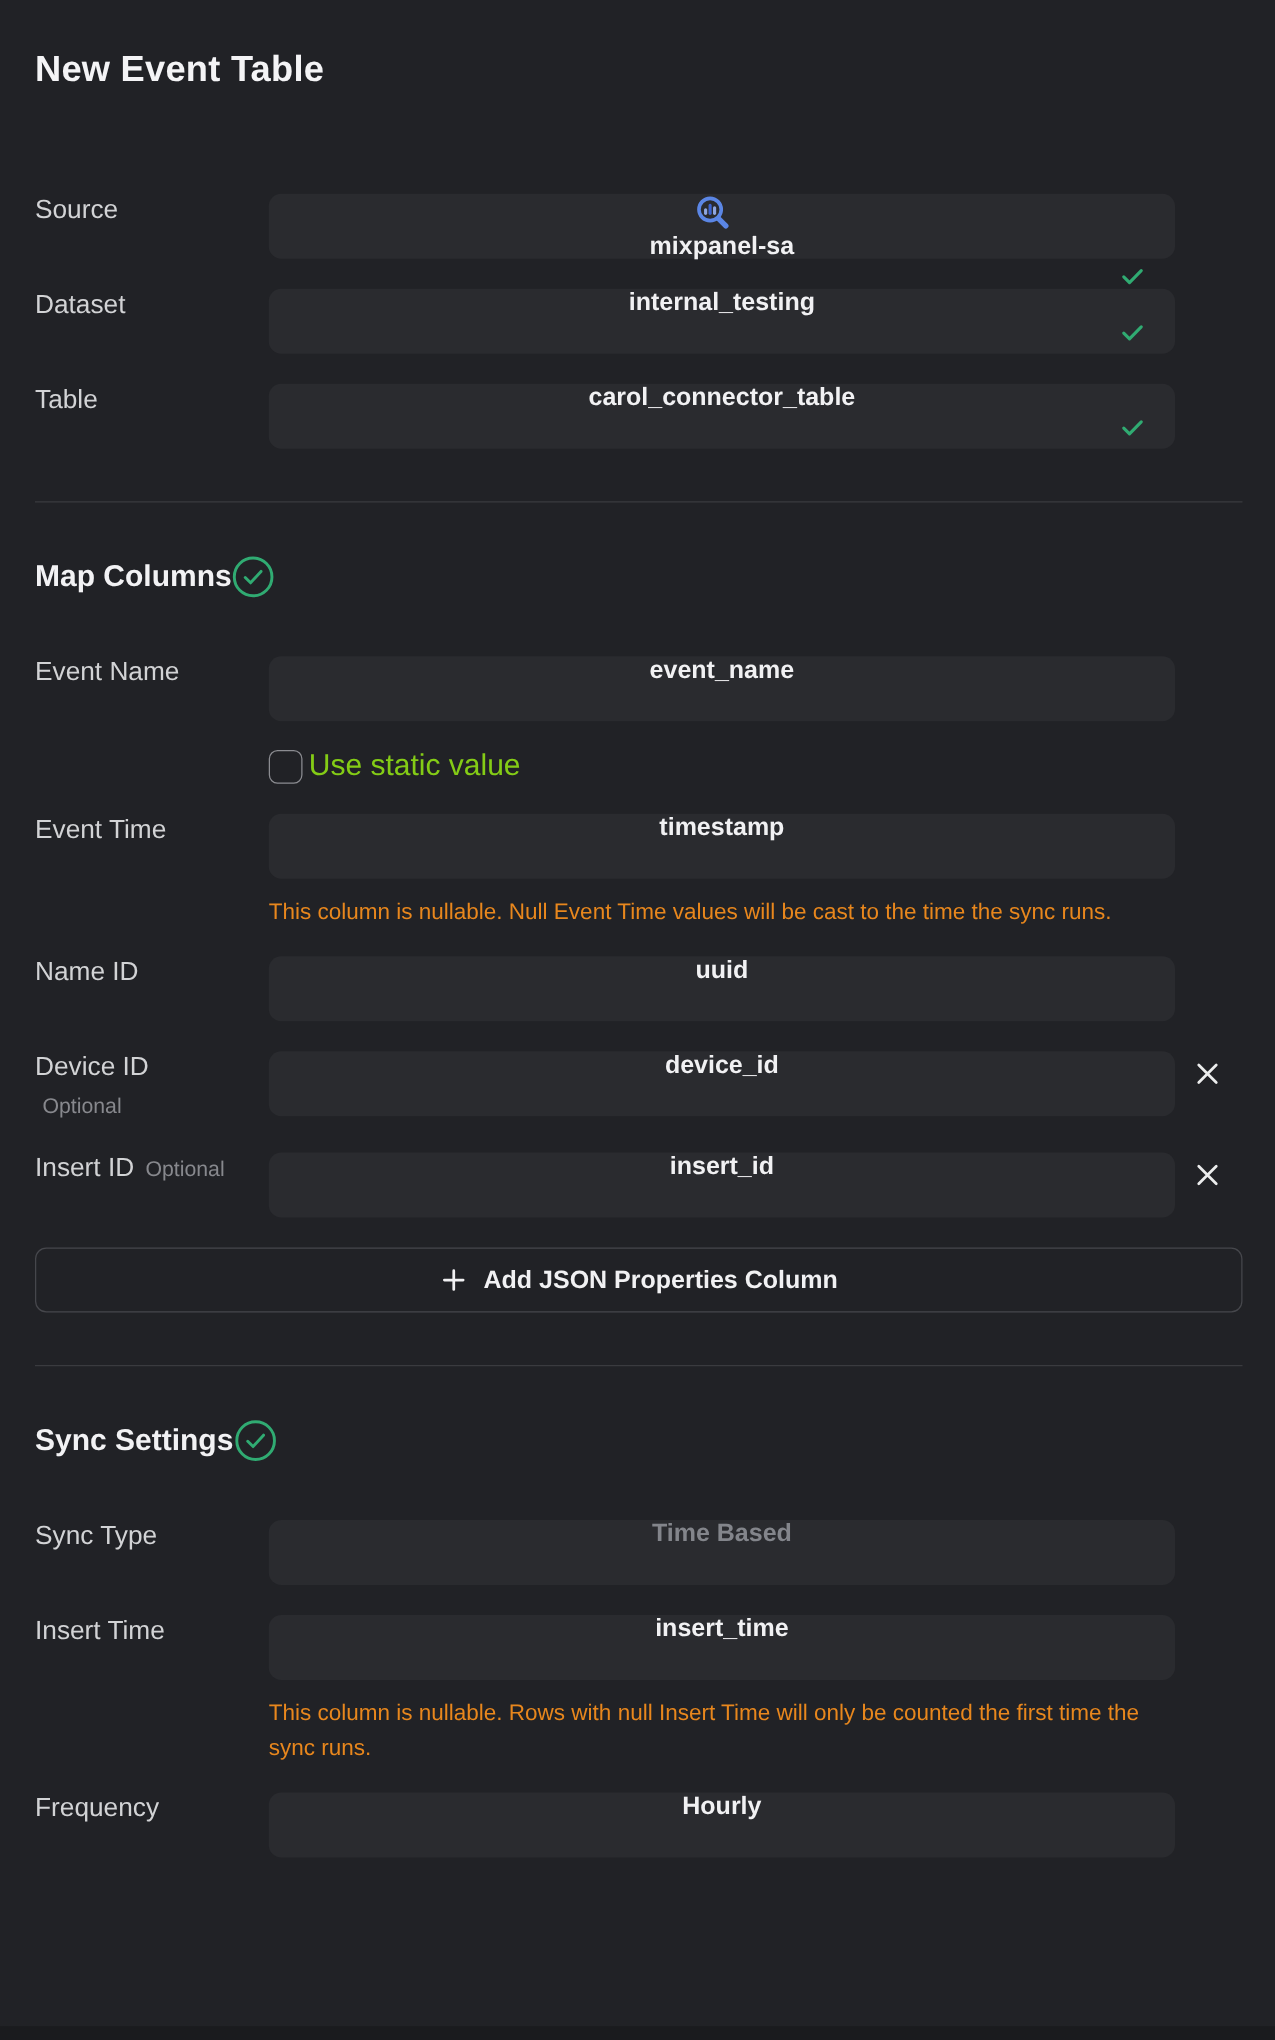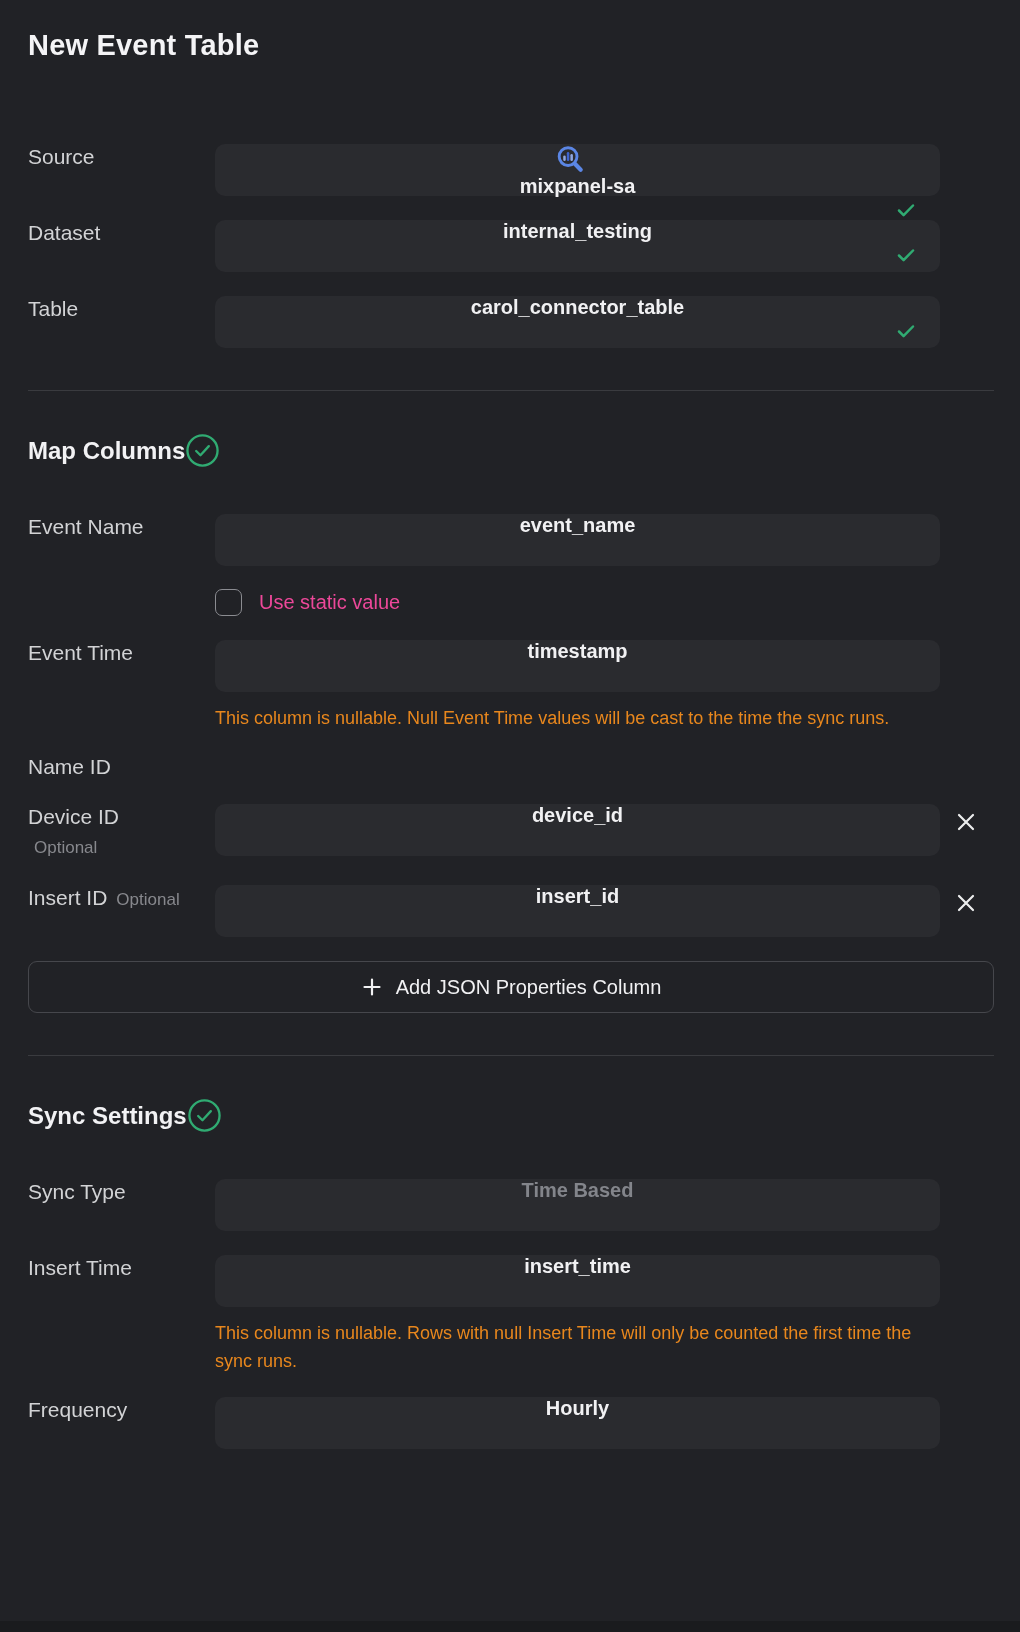--- a/index.html
+++ b/index.html
@@ -5,21 +5,21 @@
   * { box-sizing: border-box; }
   html,body { margin:0; padding:0; background:#212226; }
   body { font-family:"Liberation Sans", sans-serif; }
   .page {
     position:relative; width:1020px; height:1632px;
     background:#212226; color:#ececee; overflow:hidden;
   }
   .content { padding:0 26px 0 28px; }
 
   .page-title {
-    margin:0; padding-top:29px; font-size:29px; font-weight:bold;
+    margin:0; padding-top:40px; font-size:29px; font-weight:bold;
     color:#f4f4f6; letter-spacing:0.2px;
   }
 
   .form-block { margin-top:82px; }
 
   .field-row { display:flex; margin-bottom:24px; }
   .field-label {
     width:187px; flex-shrink:0; font-size:21px; color:#d2d3d5;
     line-height:26px;
   }
@@ -39,42 +39,42 @@
     background:none; border:none; padding:0; margin-left:8px;
     width:36px; height:36px; display:flex; align-items:center; justify-content:center;
     cursor:pointer;
   }
 
   .checkbox-row { display:flex; align-items:center; margin:-4px 0 22px 187px; height:32px; }
   .checkbox {
     width:27px; height:27px; border:1.5px solid #8b8c91; border-radius:7px;
     background:transparent; cursor:pointer; flex-shrink:0;
   }
-  .checkbox-label { margin-left:17px; font-size:20px; color:#ec4899; }
+  .checkbox-label { margin-left:5px; font-size:24px; color:#84cc16; }
 
   .warning-row { display:flex; margin:-12px 0 22px 0; }
   .warning-text {
     margin-left:187px; max-width:705px; color:#e8871d;
     font-size:18px; line-height:28px;
   }
 
   .divider { border:none; border-top:1px solid #3a3b3f; margin:42px 0 0 0; }
 
   .section-header {
     display:flex; align-items:center; justify-content:flex-start;
     margin-top:42px; margin-bottom:46px;
   }
   .section-heading { margin:0; font-size:24px; font-weight:bold; color:#f2f2f4; }
   .section-check { display:flex; align-items:center; }
 
   .add-json-btn {
     width:100%; height:52px; margin-top:0;
     background:transparent; border:1px solid #46474c; border-radius:9px;
     display:flex; align-items:center; justify-content:center; gap:13px;
-    color:#f1f1f3; font-size:20px; font-weight:400; font-family:inherit;
+    color:#f1f1f3; font-size:20px; font-weight:700; font-family:inherit;
     cursor:pointer;
   }
   .plus-icon { display:flex; align-items:center; }
 
   .bottom-edge {
     position:absolute; left:0; bottom:0; width:100%; height:11px;
     background:#1a1b1e;
   }
 </style>
 </head>
@@ -163,20 +163,23 @@
         <span class="input-text">timestamp</span>
       </div>
     </div>
 
     <div class="warning-row">
       <div class="warning-text">This column is nullable. Null Event Time values will be cast to the time the sync runs.</div>
     </div>
 
     <div class="field-row">
       <div class="field-label">Name ID</div>
+      <div class="field-input">
+        <span class="input-text">uuid</span>
+      </div>
     </div>
 
     <div class="field-row">
       <div class="field-label">
         <span>Device ID</span>
         <span class="label-optional">Optional</span>
       </div>
       <div class="field-input">
         <span class="input-text">device_id</span>
       </div>

